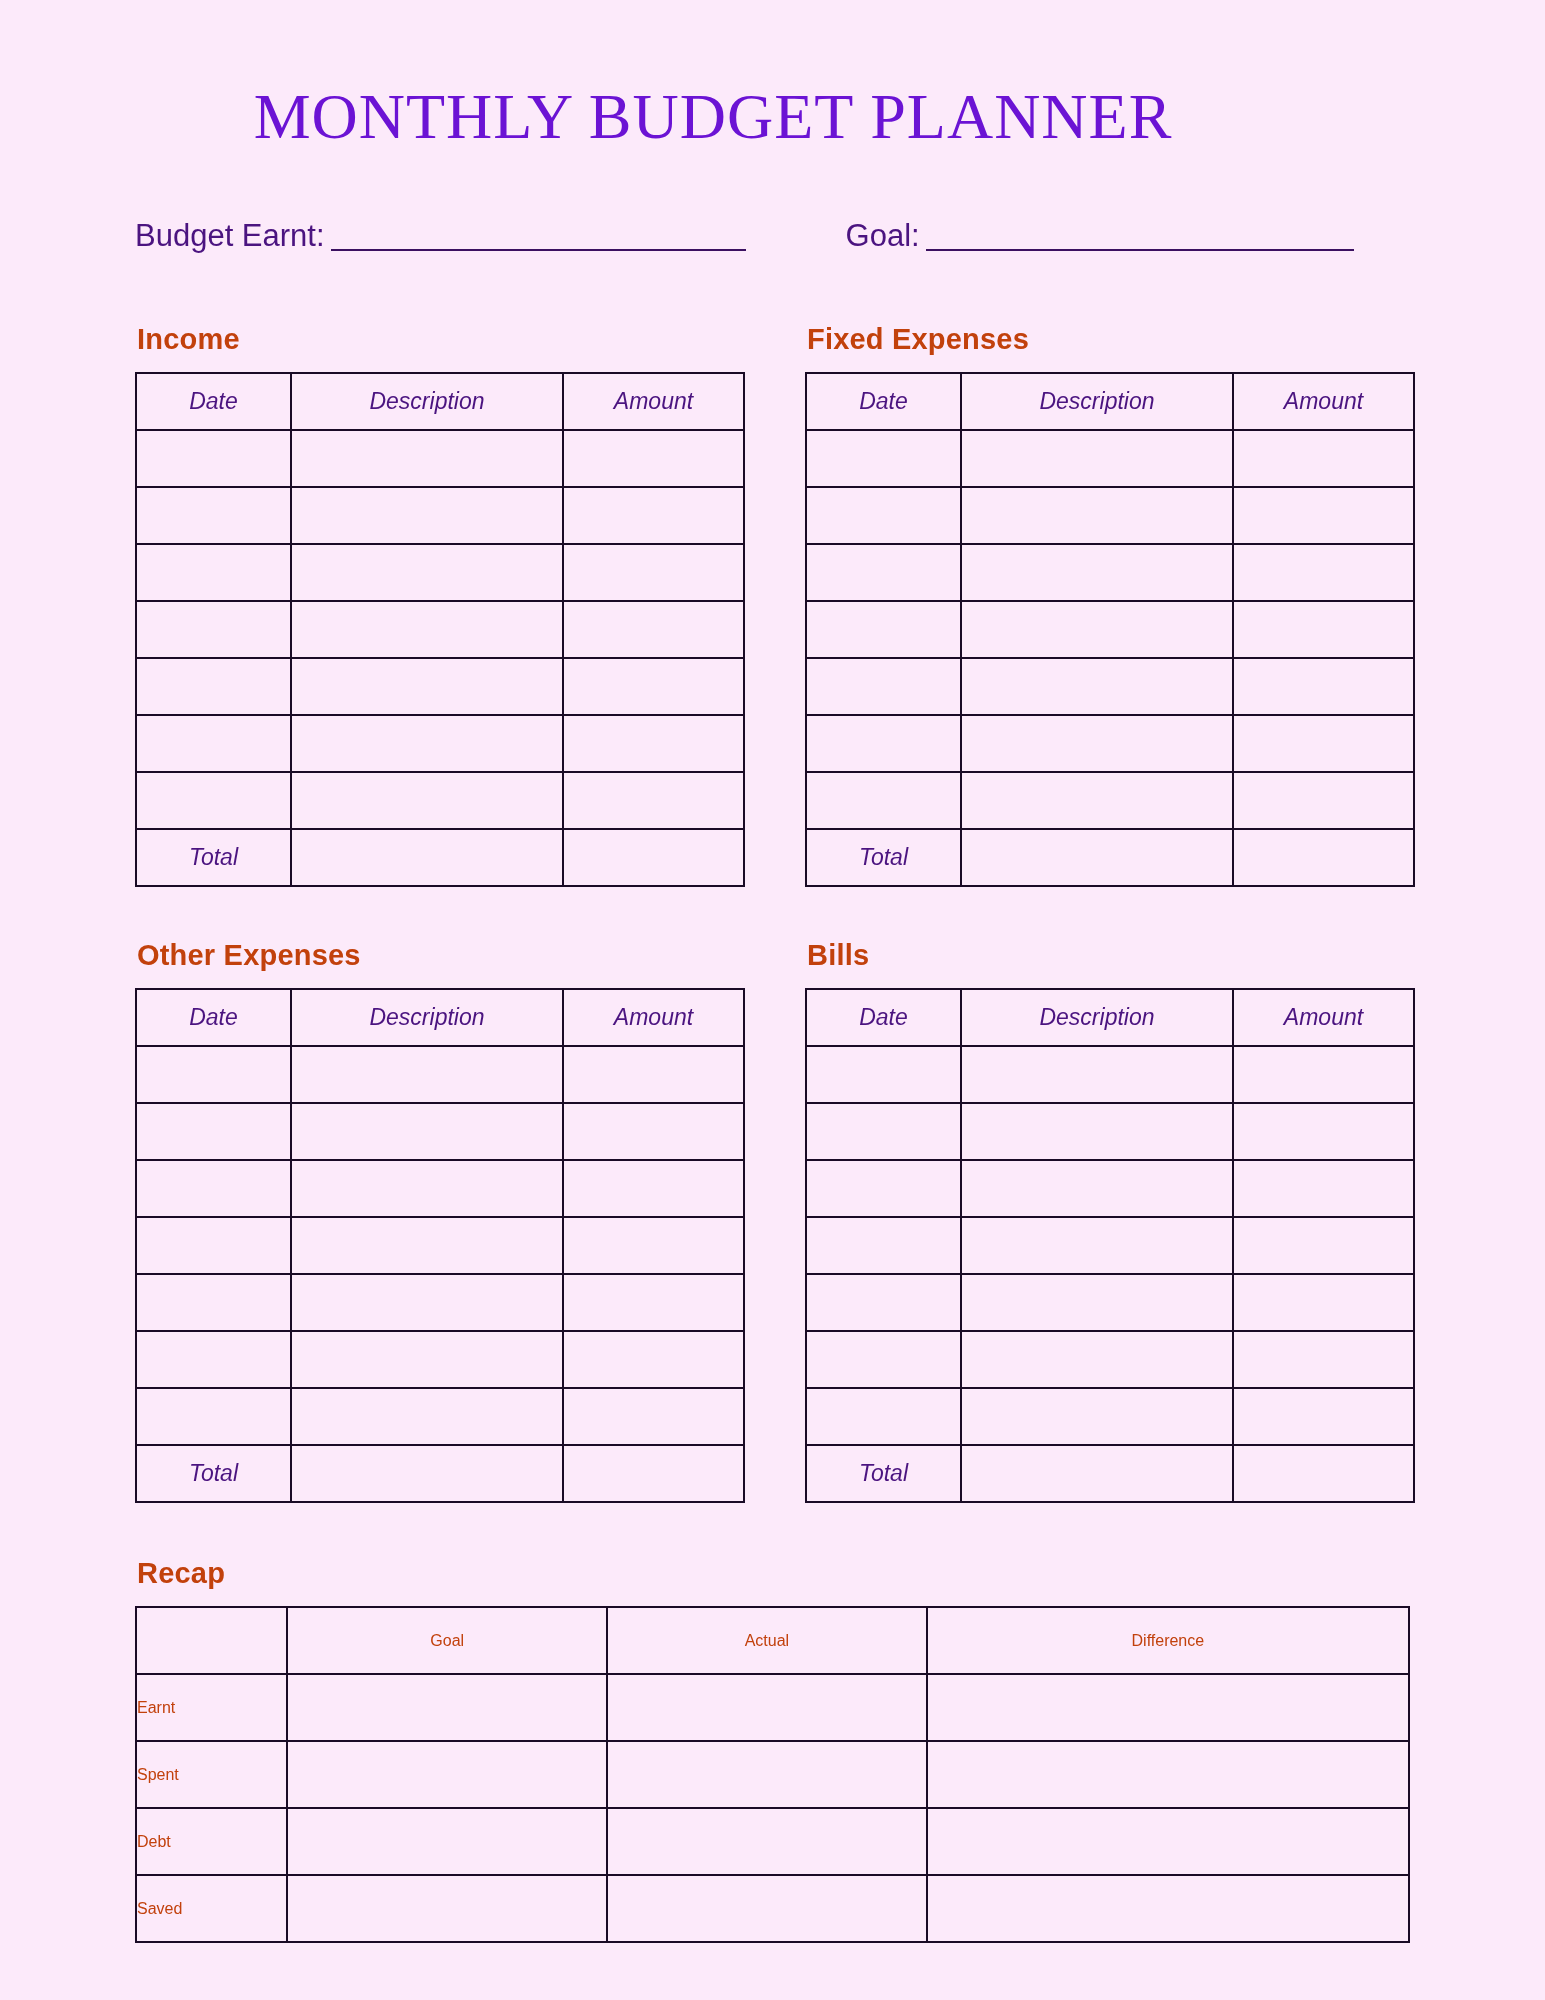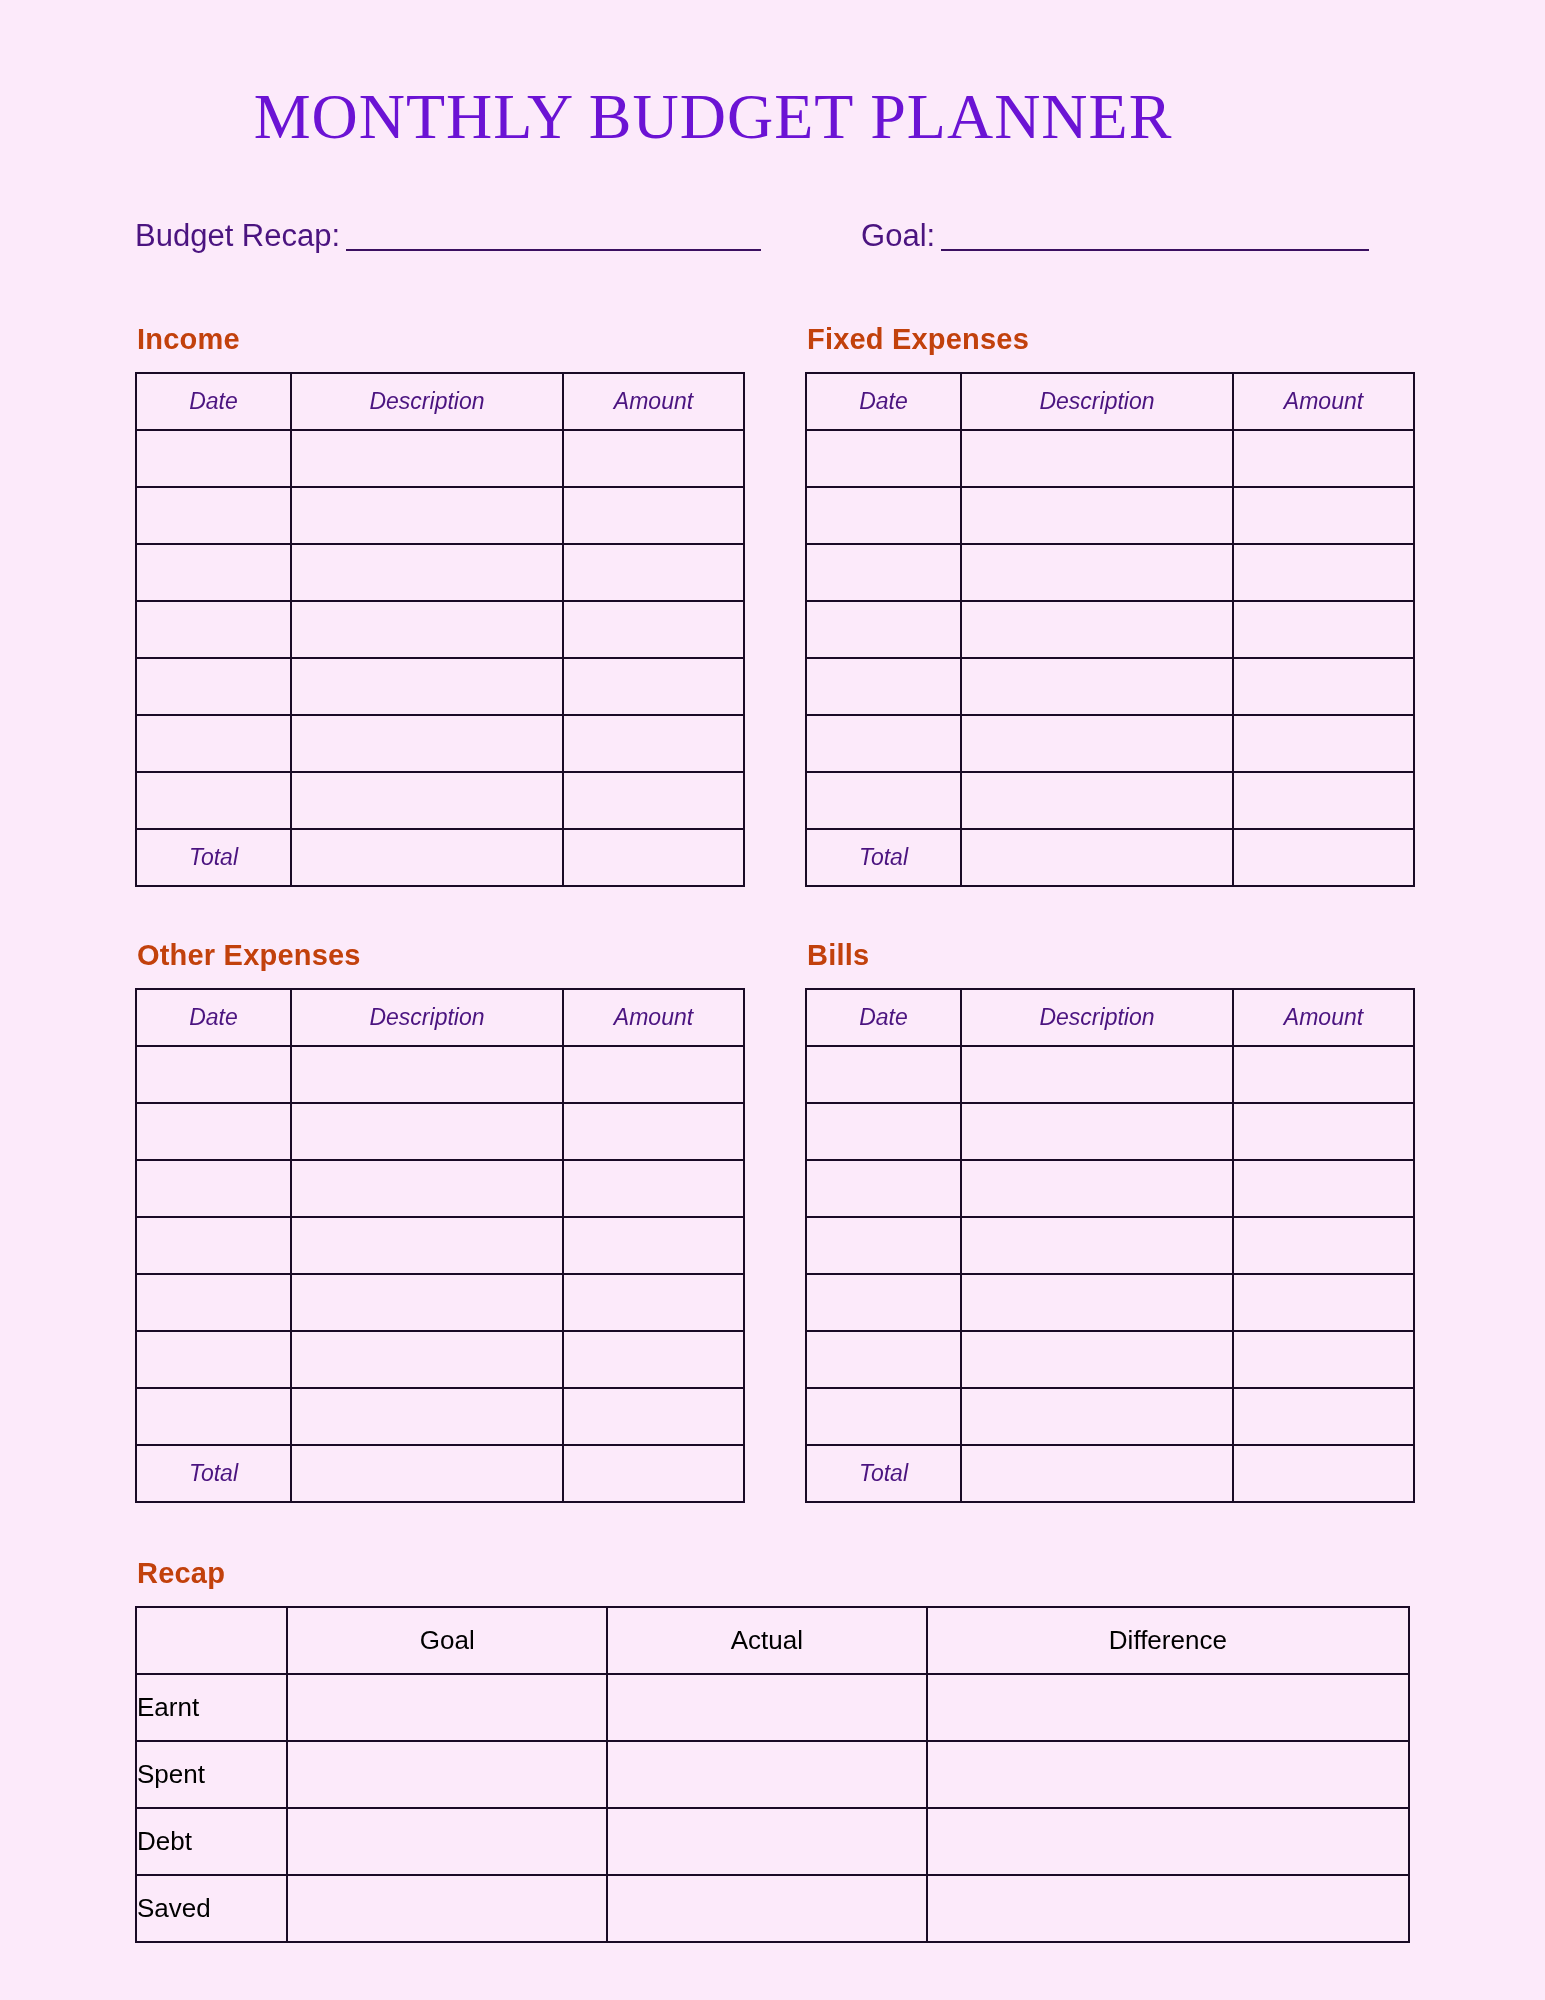--- a/index.html
+++ b/index.html
@@ -96,38 +96,38 @@
   }
   table.recap {
     border-collapse: collapse;
     width: 1275px;
     table-layout: fixed;
   }
   table.recap td, table.recap th {
     border: 2.5px solid #1a0a26;
     height: 65px;
     font-weight: normal;
-    font-size: 26px;
-    color: #000000;
+    font-size: 16px;
+    color: #c2410c;
     padding: 0;
   }
   table.recap col.c-lbl { width: 135px; }
   table.recap col.c-col { width: 285px; }
   table.recap col.c-col3 { width: 430px; }
 </style>
 </head>
 <body>
 
 <div class="page">
 
   <h1 class="title">MONTHLY BUDGET PLANNER</h1>
 
   <div class="fields-row">
     <div class="field goal">
-      <span class="field-label">Budget Recap:</span>
+      <span class="field-label">Budget Earnt:</span>
       <span class="field-line"></span>
     </div>
     <div class="field month">
       <span class="field-label">Goal:</span>
       <span class="field-line"></span>
     </div>
   </div>
 
   <div class="grid">
 

